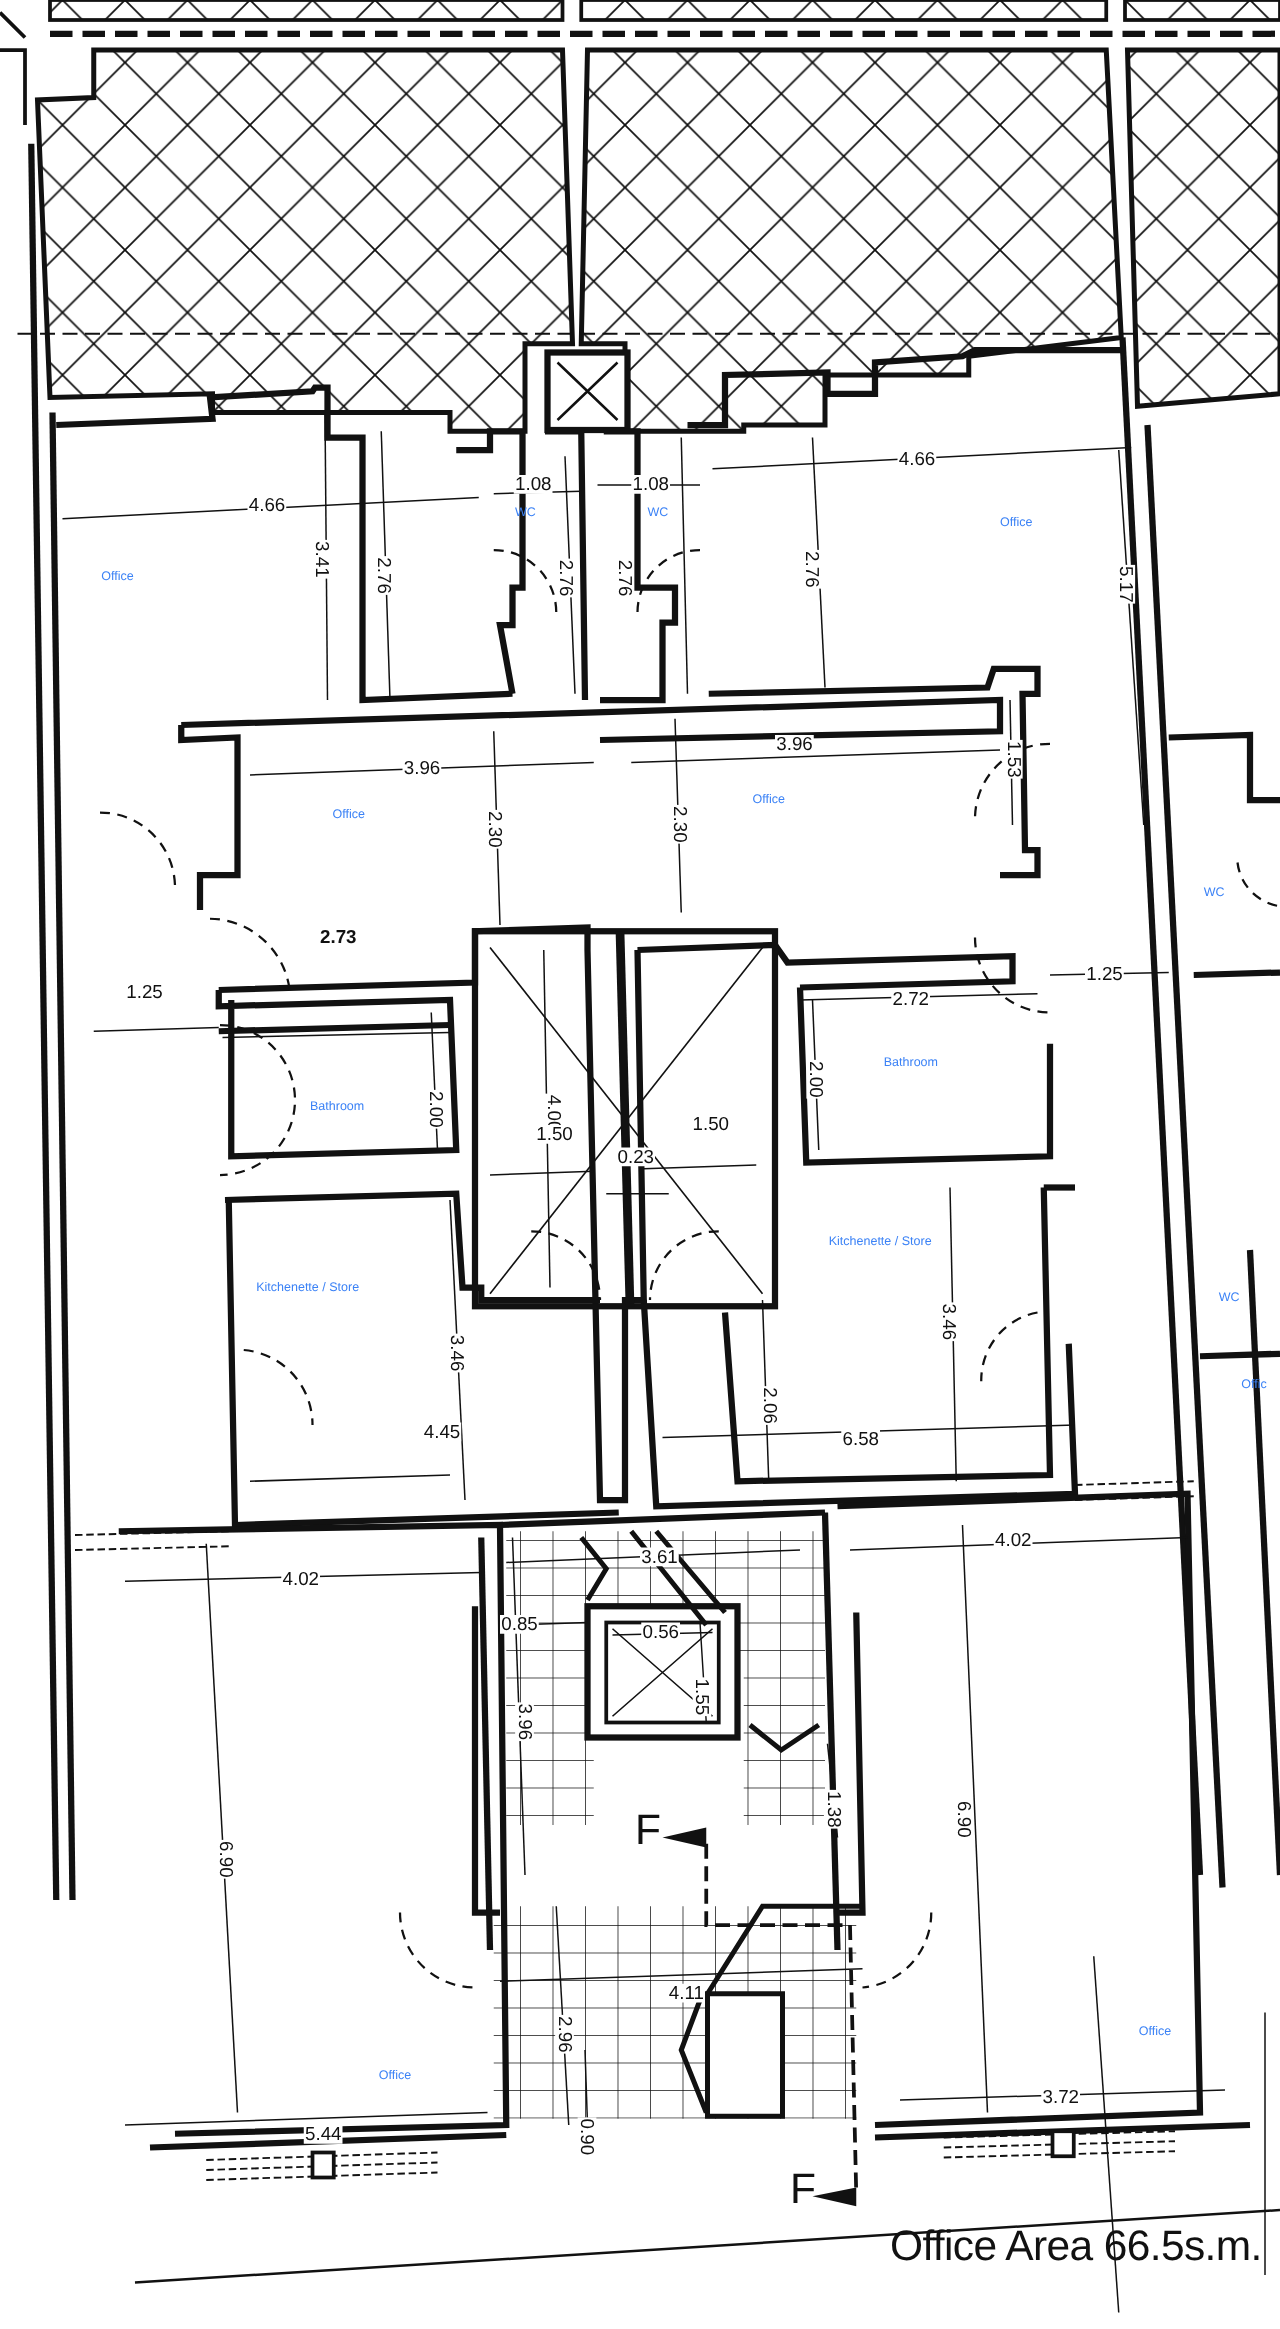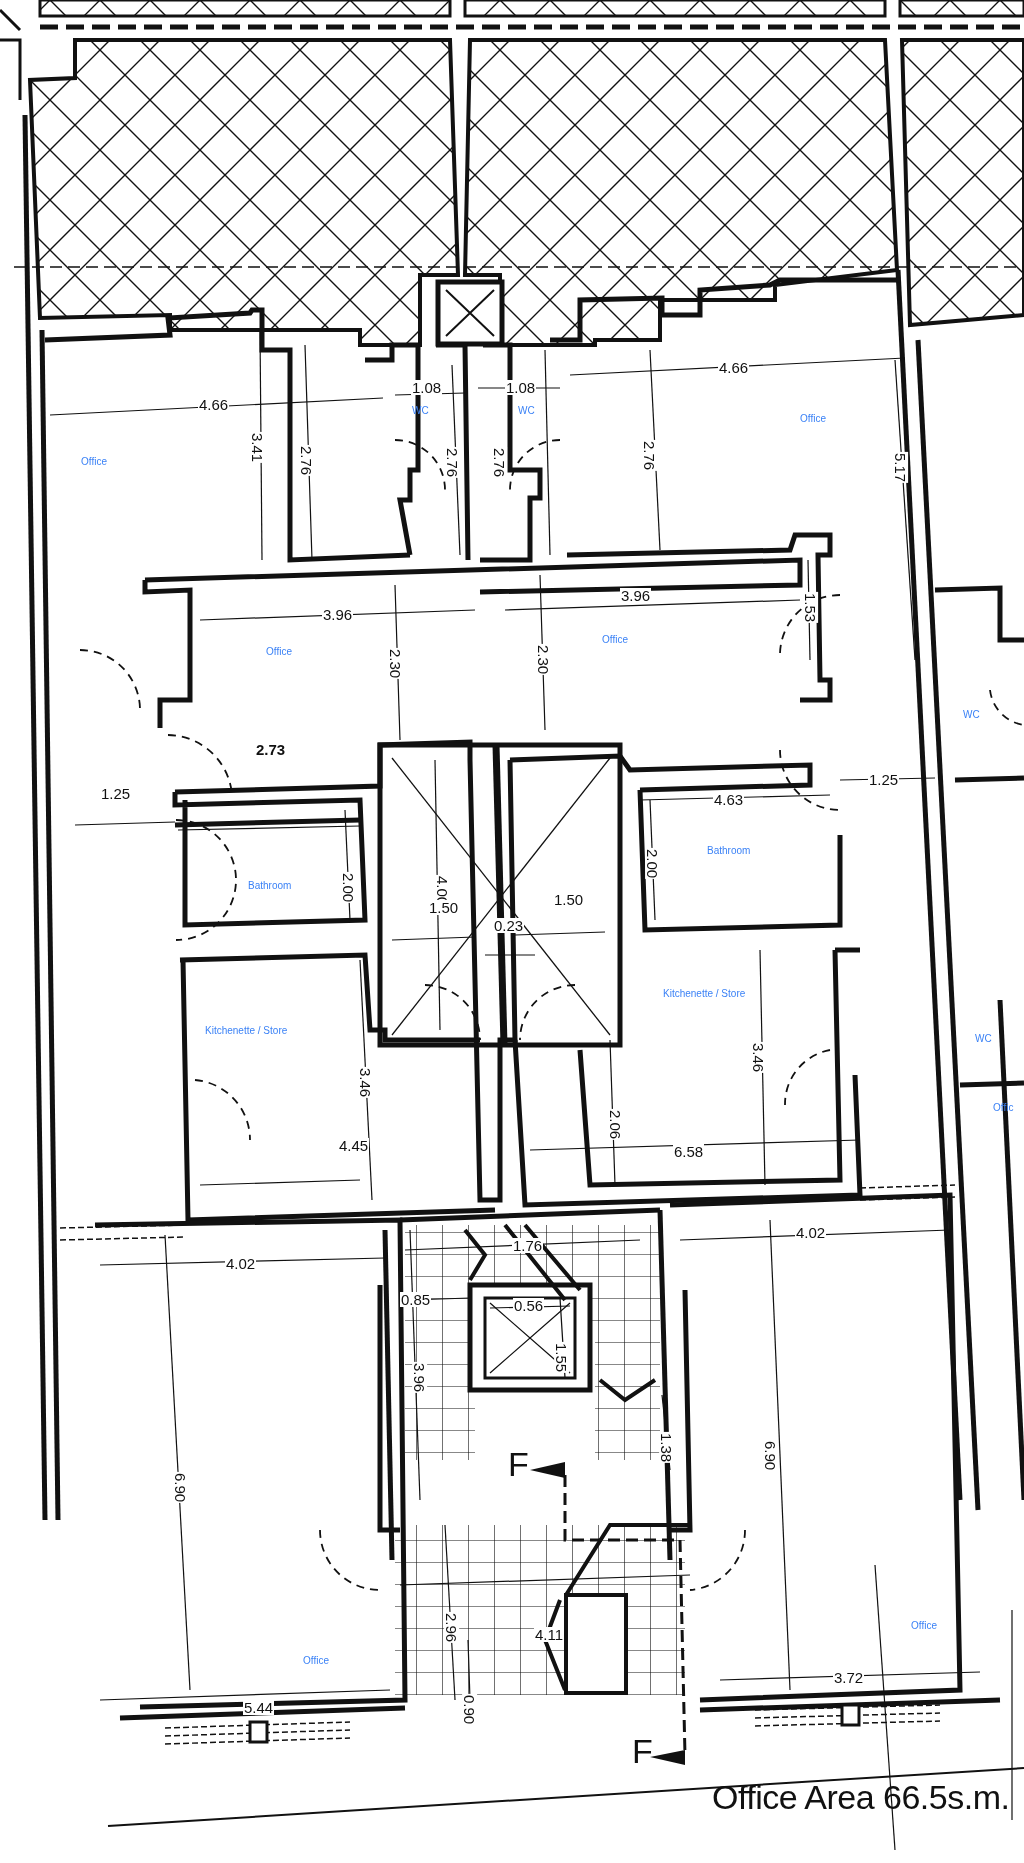--- a/index.html
+++ b/index.html
@@ -224,43 +224,43 @@
 <span class="dim v" style="left:885px;top:460px;">5.17</span>
 <span class="dim" style="left:322px;top:607px;">3.96</span>
 <span class="dim v" style="left:380px;top:656px;">2.30</span>
 <span class="dim" style="left:620px;top:588px;">3.96</span>
 <span class="dim v" style="left:528px;top:652px;">2.30</span>
 <span class="dim v" style="left:795px;top:600px;">1.53</span>
 <span class="dim" style="left:100px;top:786px;">1.25</span>
 <span class="dim" style="left:868px;top:772px;">1.25</span>
 <span class="dim" style="left:255px;top:742px;font-weight:bold;">2.73</span>
 <span class="dim v" style="left:333px;top:880px;">2.00</span>
-<span class="dim" style="left:713px;top:792px;">4.63</span>
+<span class="dim" style="left:713px;top:792px;">2.72</span>
 <span class="dim v" style="left:637px;top:856px;">2.00</span>
 <span class="dim v" style="left:427px;top:883px;">4.00</span>
 <span class="dim" style="left:428px;top:900px;">1.50</span>
 <span class="dim" style="left:553px;top:892px;">1.50</span>
 <span class="dim" style="left:493px;top:918px;">0.23</span>
 <span class="dim" style="left:338px;top:1138px;">4.45</span>
 <span class="dim v" style="left:350px;top:1075px;">3.46</span>
 <span class="dim" style="left:673px;top:1144px;">6.58</span>
 <span class="dim v" style="left:743px;top:1050px;">3.46</span>
 <span class="dim v" style="left:600px;top:1117px;">2.06</span>
 <span class="dim" style="left:225px;top:1256px;">4.02</span>
 <span class="dim v" style="left:165px;top:1480px;">6.90</span>
 <span class="dim" style="left:243px;top:1700px;">5.44</span>
 <span class="dim" style="left:795px;top:1225px;">4.02</span>
 <span class="dim v" style="left:755px;top:1448px;">6.90</span>
 <span class="dim" style="left:833px;top:1670px;">3.72</span>
-<span class="dim" style="left:512px;top:1238px;">1.76</span>
+<span class="dim" style="left:512px;top:1238px;">3.61</span>
 <span class="dim" style="left:400px;top:1292px;">0.85</span>
 <span class="dim v" style="left:404px;top:1370px;">3.96</span>
 <span class="dim" style="left:513px;top:1298px;">0.56</span>
 <span class="dim v" style="left:546px;top:1350px;">1.55</span>
 <span class="dim v" style="left:651px;top:1440px;">1.38</span>
-<span class="dim" style="left:534px;top:1587px;margin-top:40px;">4.11</span>
+<span class="dim" style="left:534px;top:1587px;">4.11</span>
 <span class="dim v" style="left:436px;top:1620px;">2.96</span>
 <span class="dim v" style="left:454px;top:1702px;">0.90</span>
 
 <span class="sec" style="left:508px;top:1445px;">F</span>
 <span class="sec" style="left:632px;top:1732px;">F</span>
 
 <div class="footer">Office Area 66.5s.m.</div>
 
 </body></html>

